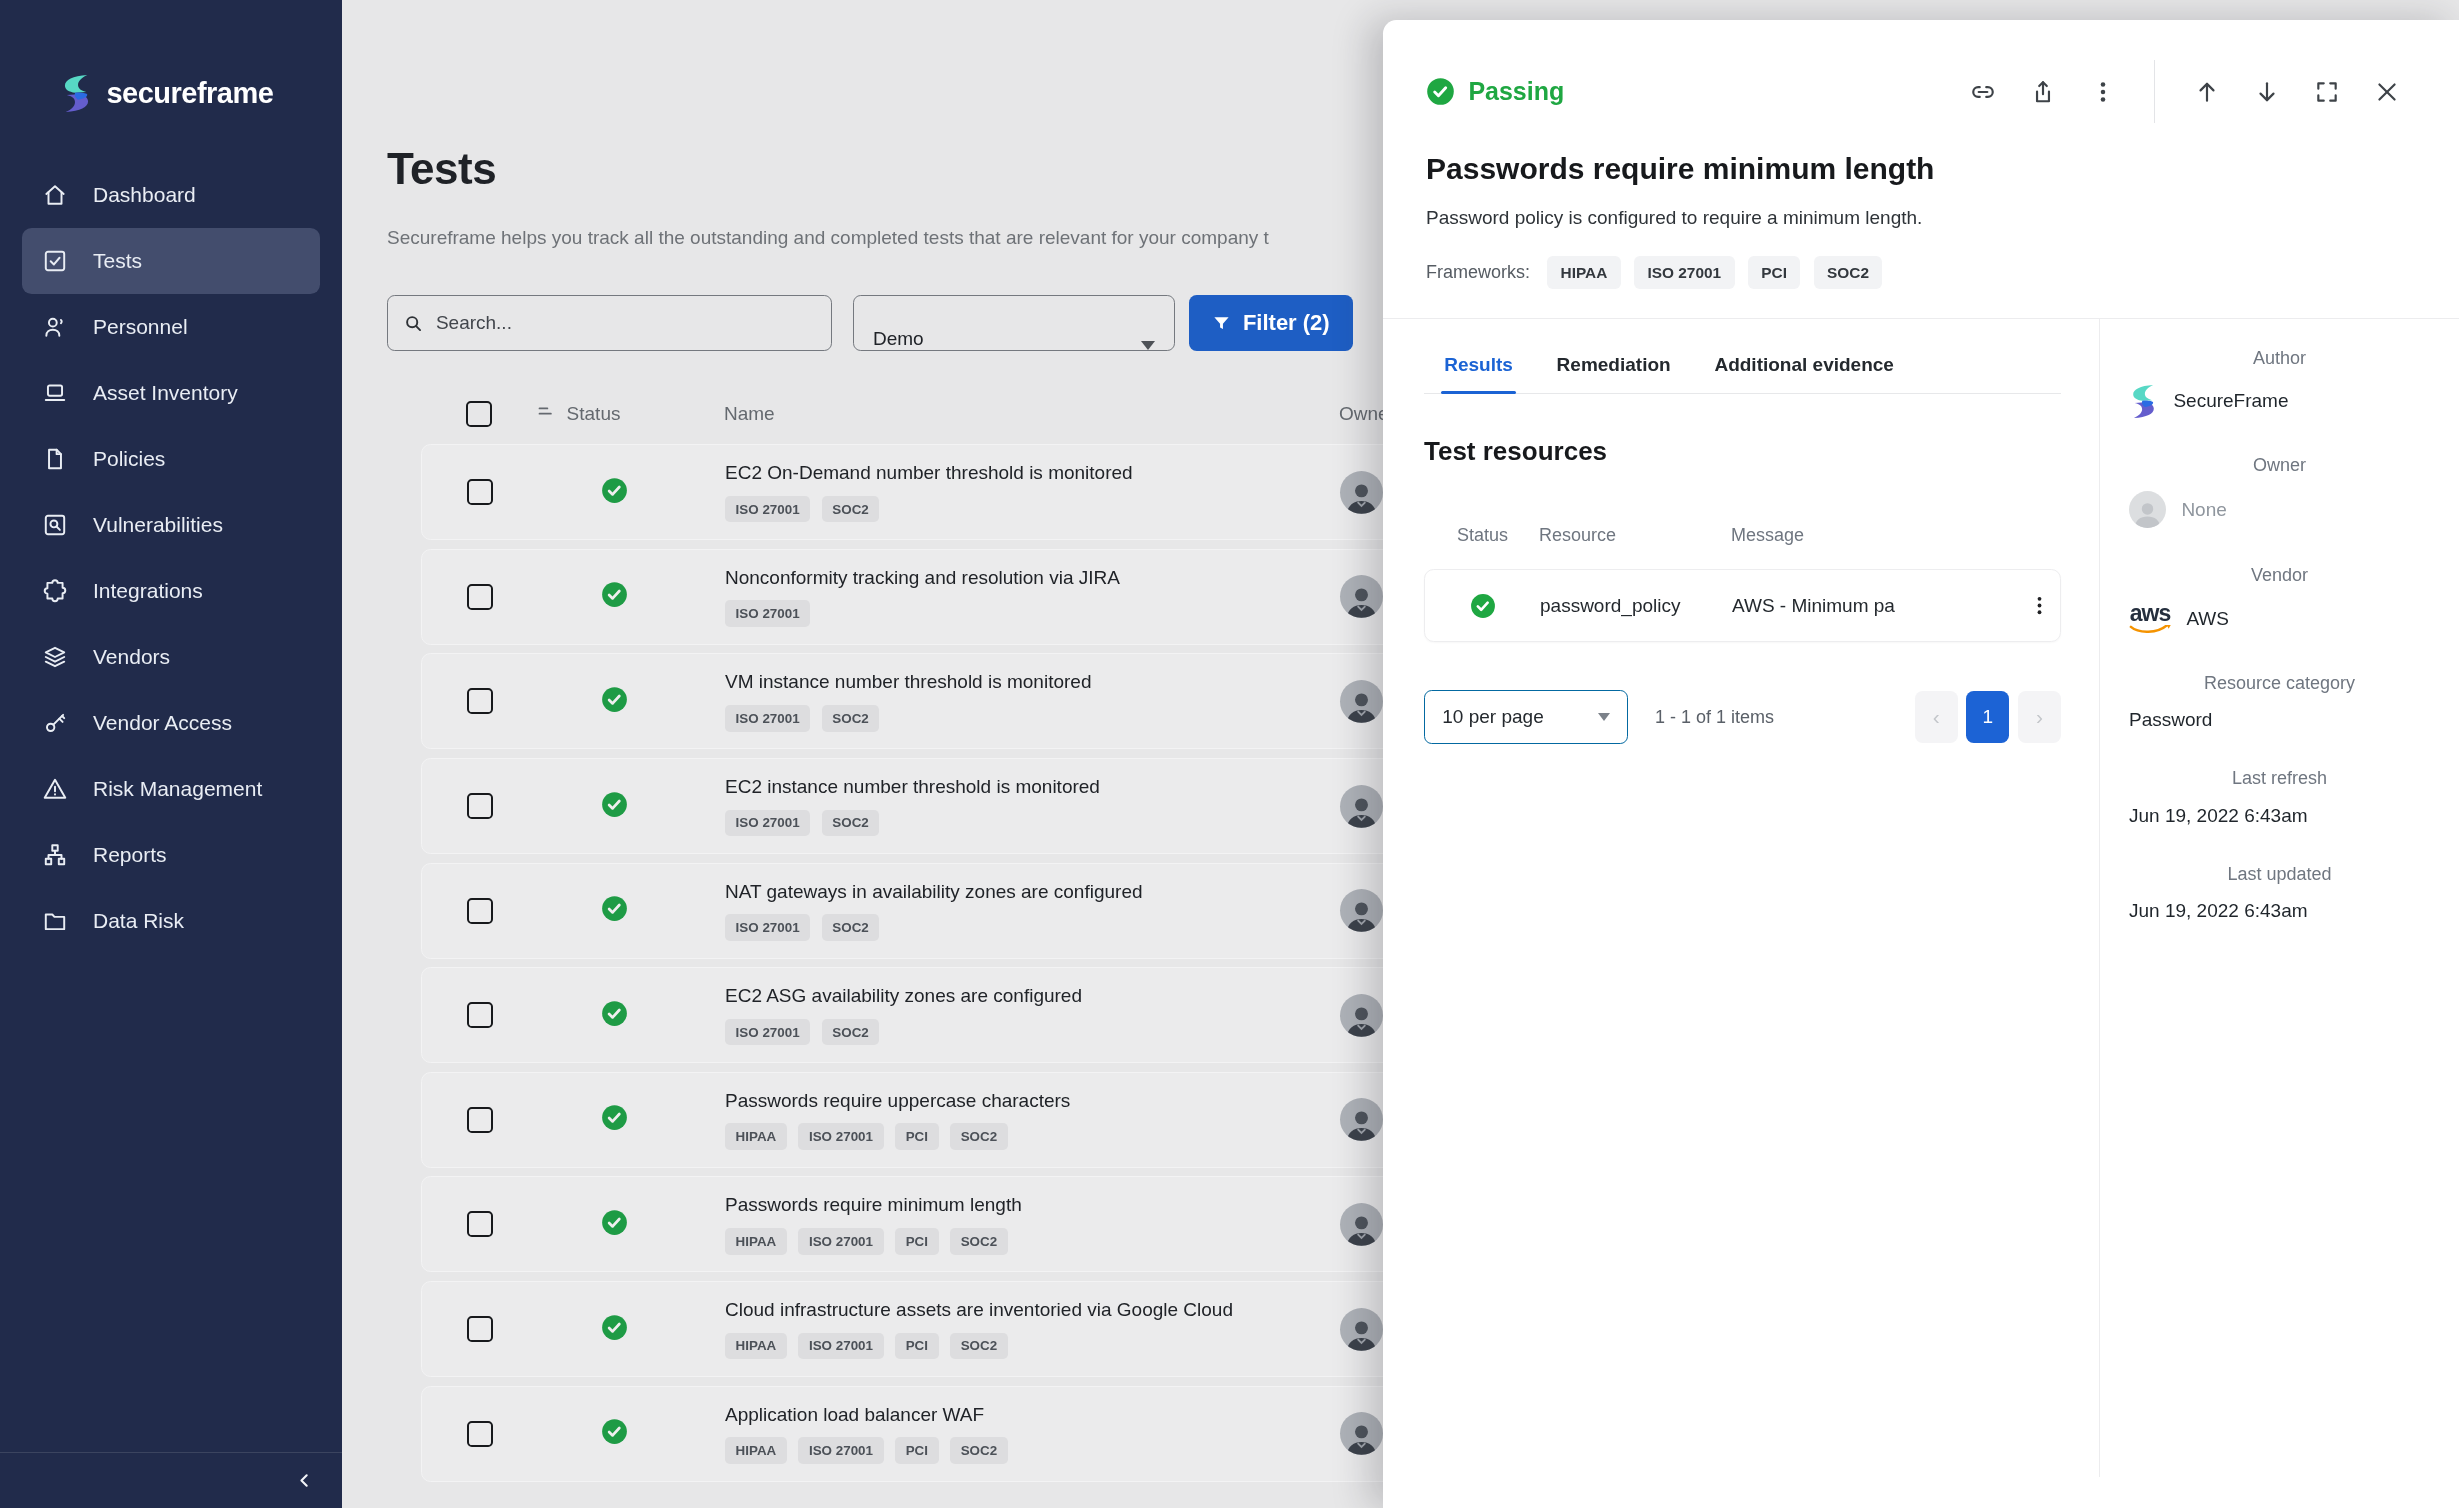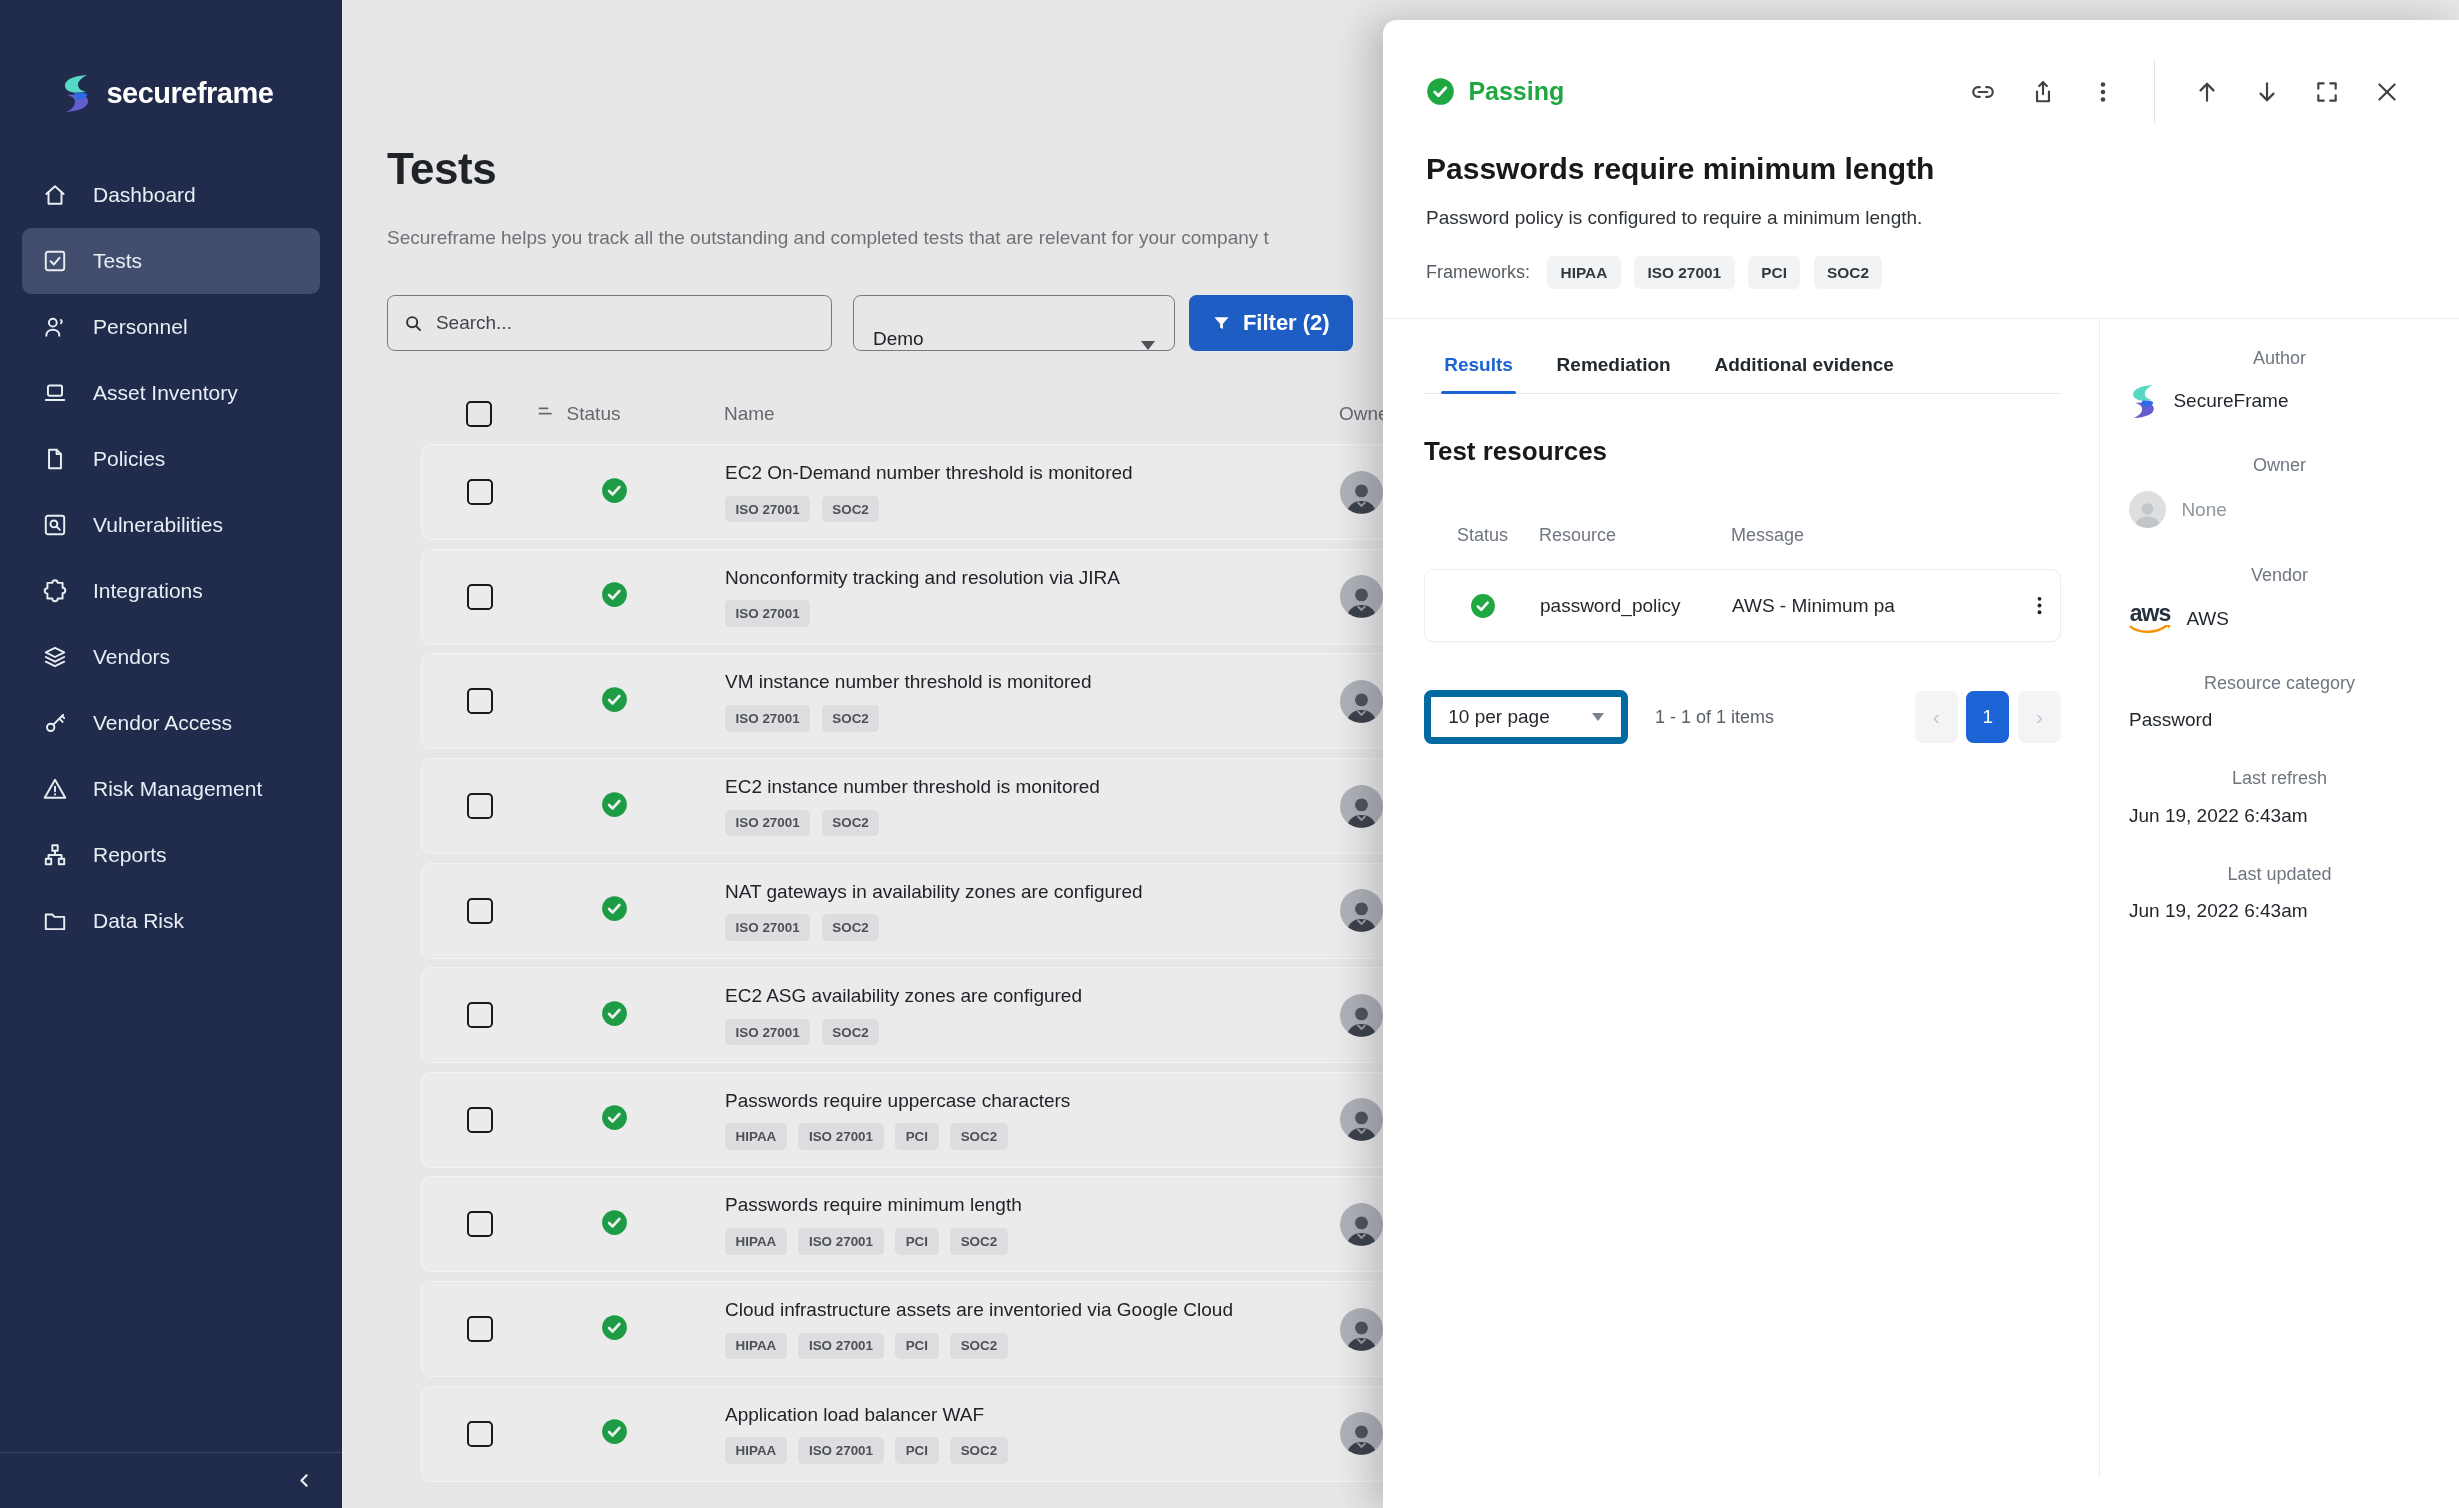--- a/index.html
+++ b/index.html
@@ -89,21 +89,21 @@
   .resource-grid { display:grid; grid-template-columns:115px 192px 1fr 42px; align-items:center; }
   .resource-head { margin-top:58px; color:#6F7680; font-size:18px; }
   .resource-head .rh-status { padding-left:33px; }
   .resource-card { margin-top:23px; height:73px; border:1px solid #EDEDEF; border-radius:9.6px; box-shadow:0 1px 1.9px rgba(0,0,0,0.03); }
   .rc-status { display:flex; justify-content:center; }
   .rc-status svg { width:26px; height:26px; }
   .rc-resource, .rc-message { font-size:19px; color:#24292E; white-space:nowrap; overflow:hidden; }
   .rc-kebab { display:flex; justify-content:center; cursor:pointer; }
   .rc-kebab svg { width:23px; height:23px; fill:#202124; }
   .pagination { margin-top:48px; display:flex; align-items:center; }
-  .per-page { width:204px; height:54px; border:7px solid #0369a1; border-radius:7.7px; display:flex; align-items:center; justify-content:space-between; padding:0 17.3px; font-size:19px; color:#24292E; cursor:pointer; }
+  .per-page { width:204px; height:54px; border:1px solid #0369a1; border-radius:7.7px; display:flex; align-items:center; justify-content:space-between; padding:0 17.3px; font-size:19px; color:#24292E; cursor:pointer; }
   .per-page .caret { width:0; height:0; border-left:6.7px solid transparent; border-right:6.7px solid transparent; border-top:8.6px solid #7C828A; }
   .range-text { margin-left:27px; font-size:18px; color:#5A6068; }
   .pager { margin-left:auto; display:flex; gap:8.6px; }
   .page-btn { width:43px; height:52px; border-radius:7.7px; display:flex; align-items:center; justify-content:center; font-size:21px; border:none; cursor:pointer; background:#F4F4F6; color:#C3C6CA; font-family:"Liberation Sans", sans-serif; }
   .page-btn.active { background:#1C63D5; color:#FFFFFF; font-size:19px; }
 
   .drawer-meta { width:360px; border-left:1px solid #ECECEE; padding:29px 29px 0 29px; }
   .meta-field { margin-bottom:37px;text-align:center; }
   .meta-label { font-size:18px; color:#6F7680; }
   .meta-value { margin-top:15.4px; font-size:19px; color:#1F252B; display:flex; align-items:center; gap:15.4px; }

